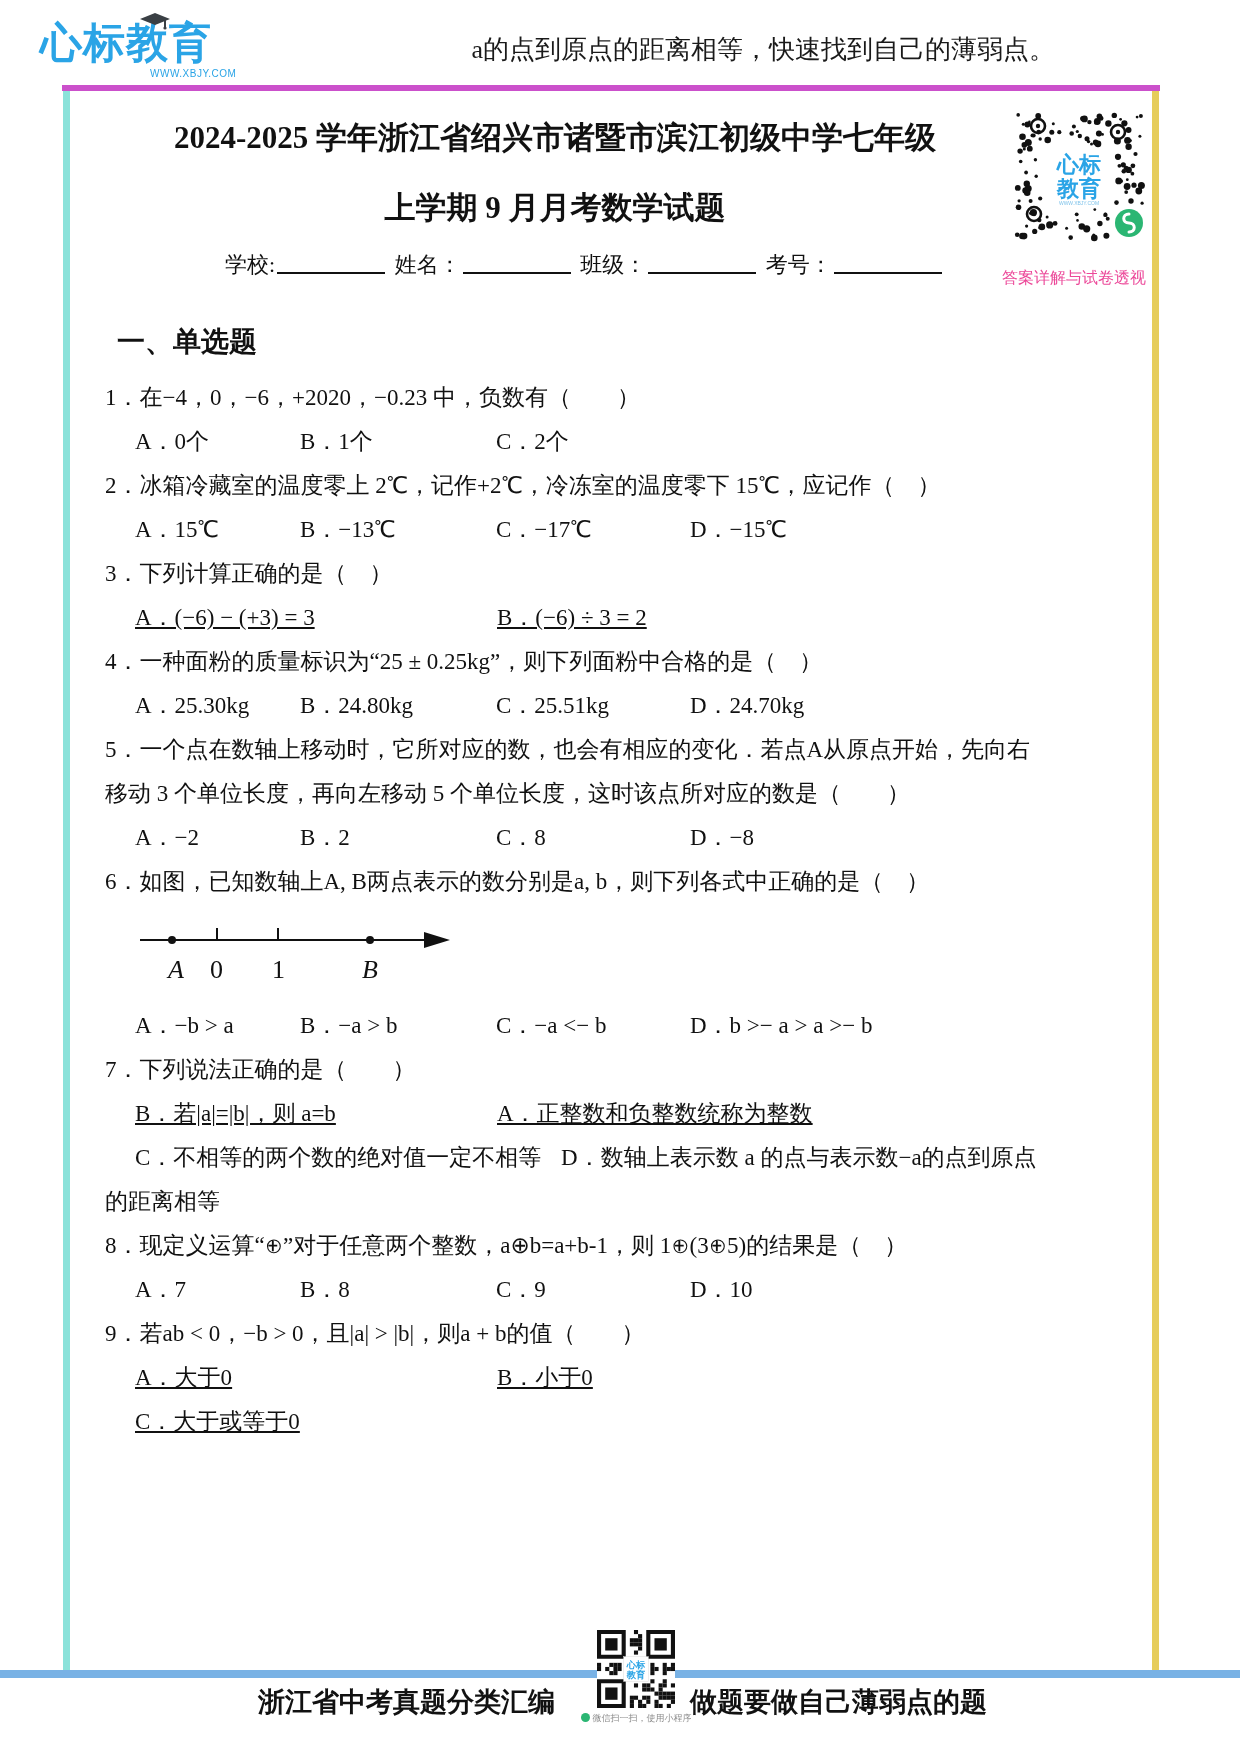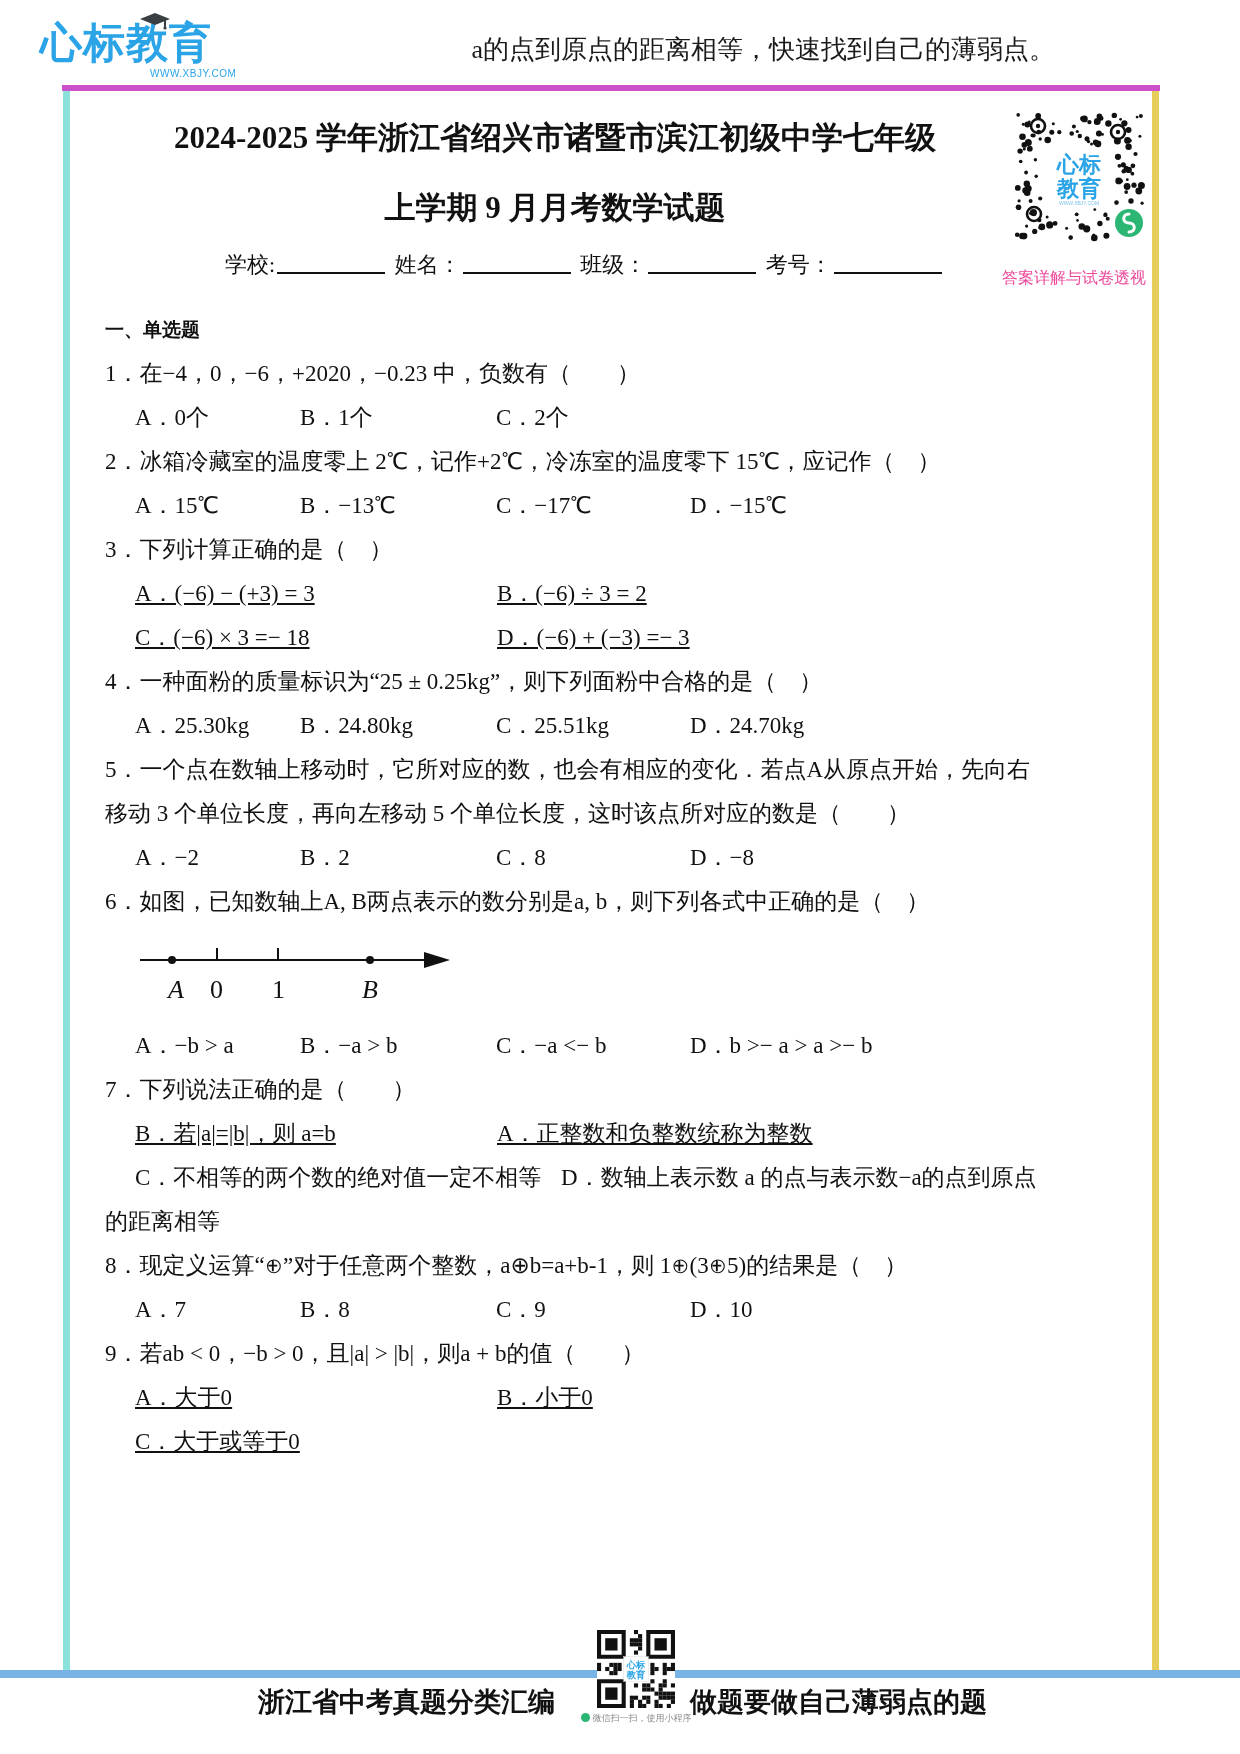--- a/index.html
+++ b/index.html
@@ -28,21 +28,21 @@
   .title-block h2 { font-size:31px; font-weight:bold; margin:0; line-height:40px; }
   .info-line { position:absolute; left:225px; top:250px; font-size:22px; white-space:nowrap; }
   .blank { display:inline-block; width:108px; height:24px; border-bottom:2px solid #111;
     margin:0 4px -2px 2px; }
   
   .answer-qr { position:absolute; left:1014px; top:110px; width:132px; height:132px; }
   .qr-caption-top { position:absolute; left:1002px; top:268px; width:146px; 
     font-size:16px; color:#ec4899; font-family:"Liberation Sans",sans-serif; }
   
   .content { position:absolute; left:105px; top:308px; width:948px; }
-  .section-title { font-family:"Liberation Sans",sans-serif; font-weight:700; font-size:19px; line-height:44px; margin:0; }
+  .section-title { font-family:"Liberation Sans",sans-serif; font-weight:700; font-size:28px; line-height:44px; margin:12px; }
   .q-line { font-size:23px; line-height:44px; margin:0; }
   .opts4 { display:grid; grid-template-columns:165px 196px 194px 1fr; padding-left:30px;
     font-size:23px; line-height:44px; }
   .opts2 { display:grid; grid-template-columns:362px 1fr; padding-left:30px;
     font-size:23px; line-height:44px;text-decoration:underline; }
   .flow  { font-size:23px; line-height:44px; margin:0; text-indent:30px; }
   .flow .opt-d { margin-left:14px; }
   
   .figure { height:100px; padding:14px 0 0 35px; }
   
@@ -245,24 +245,20 @@
       <span>D．−15℃</span>
     </div>
   </div>
 
   <div>
     <p class="q-line">3．下列计算正确的是（　）</p>
     <div class="opts2">
       <span>A．(−6) − (+3) = 3</span>
       <span>B．(−6) ÷ 3 = 2</span>
     </div>
-    <div class="opts2">
-      <span>C．(−6) × 3 =− 18</span>
-      <span>D．(−6) + (−3) =− 3</span>
-    </div>
   </div>
 
   <div>
     <p class="q-line">4．一种面粉的质量标识为“25 ± 0.25kg”，则下列面粉中合格的是（　）</p>
     <div class="opts4">
       <span>A．25.30kg</span>
       <span>B．24.80kg</span>
       <span>C．25.51kg</span>
       <span>D．24.70kg</span>
     </div>

